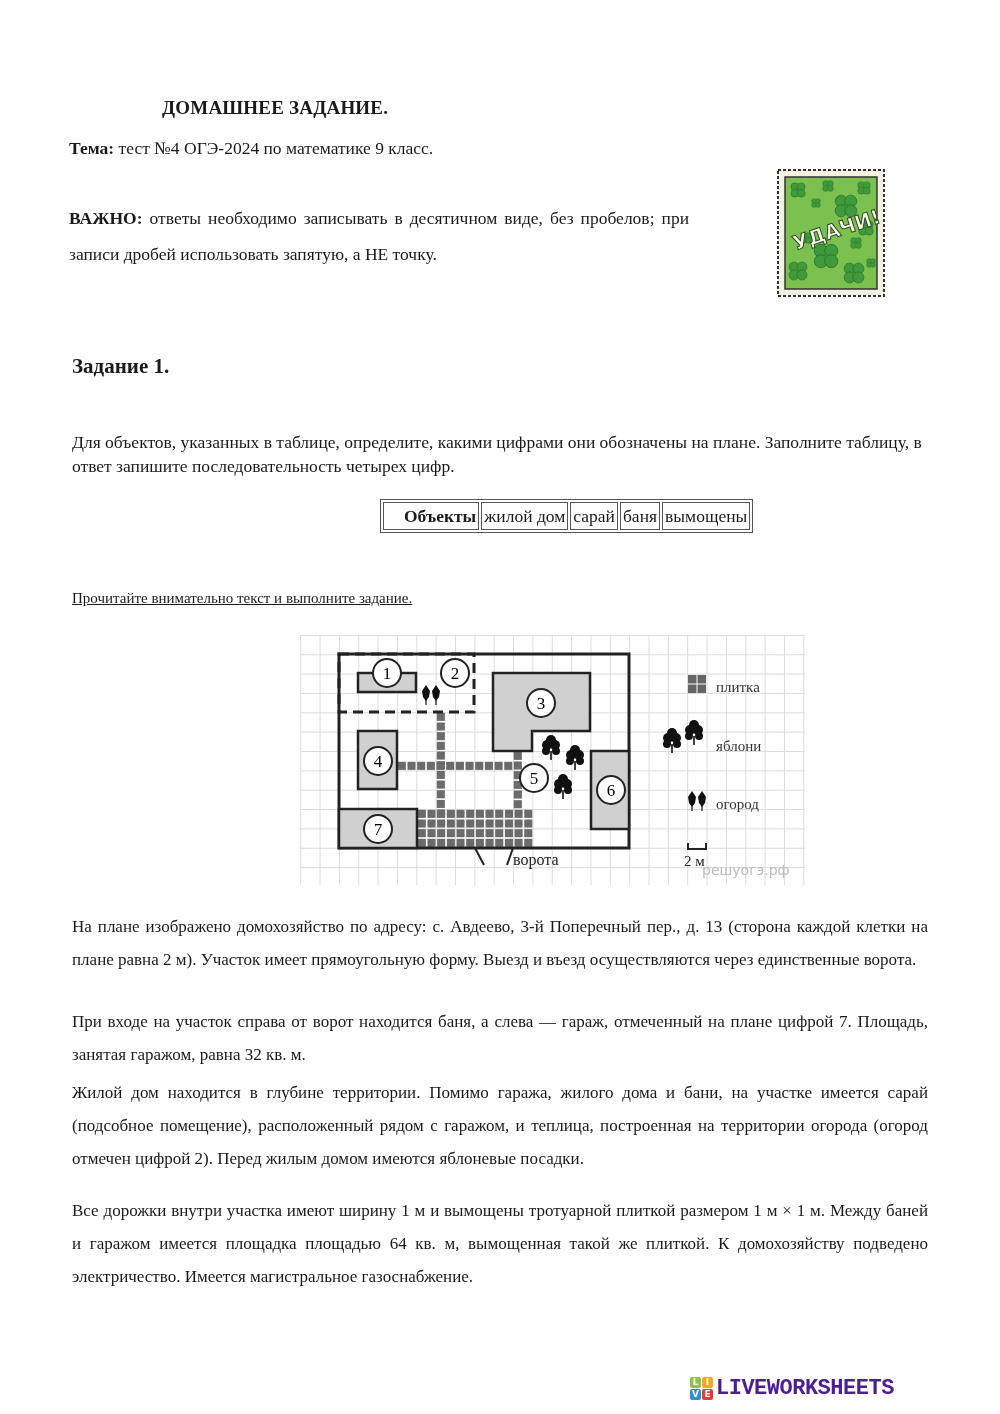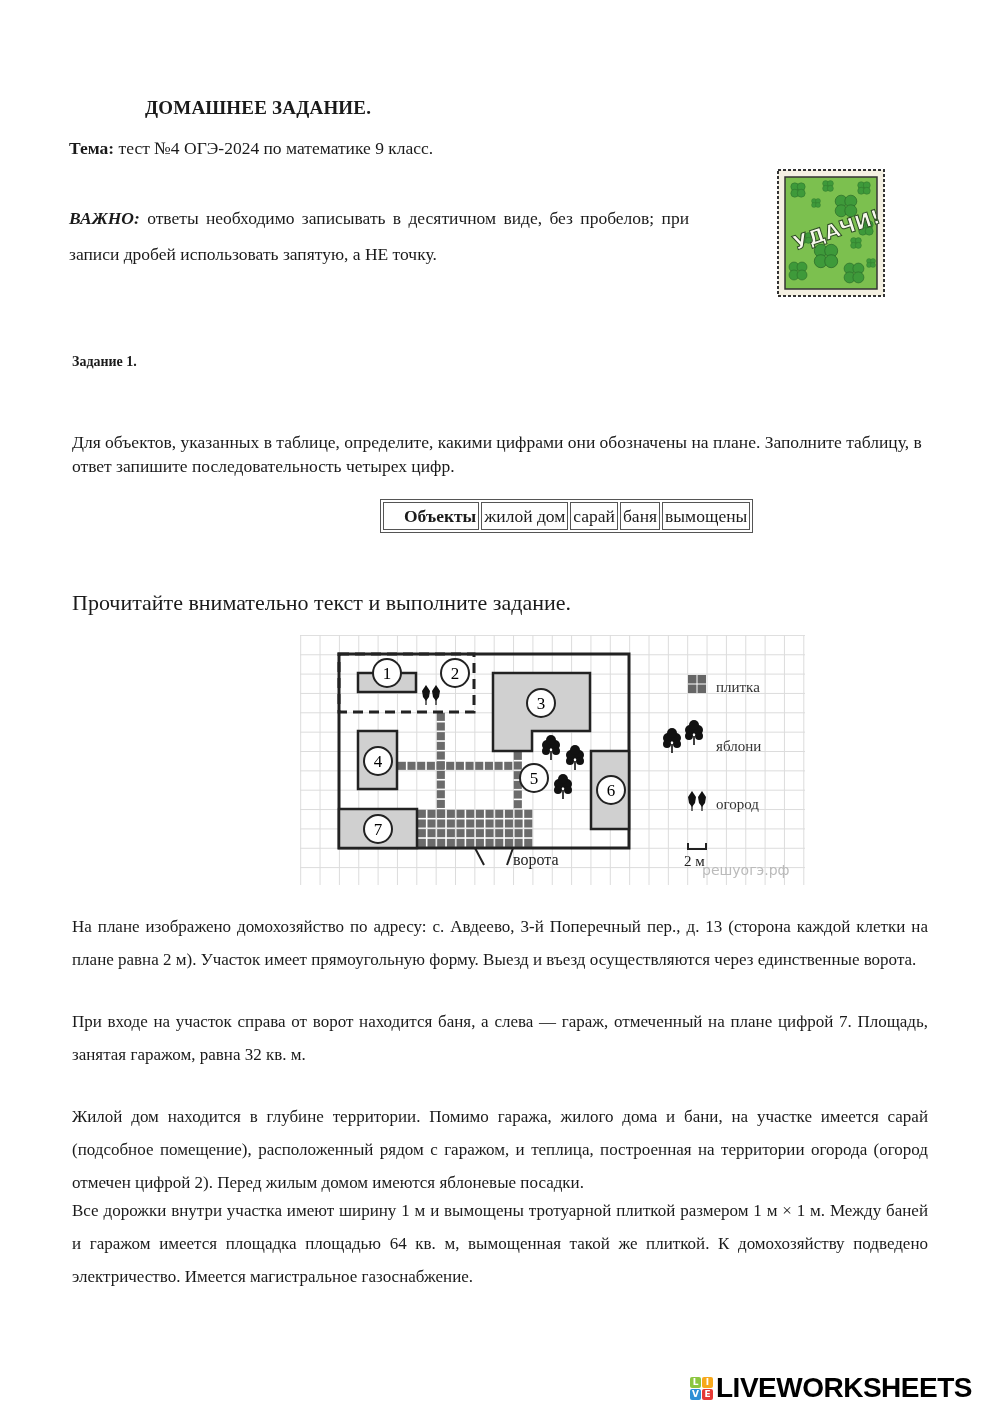--- a/index.html
+++ b/index.html
@@ -1,40 +1,40 @@
 <!DOCTYPE html>
 <html><head>
 <meta charset="utf-8">
 <style>
   html, body { margin: 0; padding: 0; background: #ffffff; }
   body { width: 1000px; height: 1414px; position: relative; overflow: hidden;
          font-family: "Liberation Serif", "DejaVu Serif", serif; color: #1a1a1a; }
   .abs { position: absolute; }
-  .title { left: 145px; top: 97px; font-size: 19px; font-weight: bold; letter-spacing: 0.2px; }
+  .title { left: 162px; top: 97px; font-size: 19px; font-weight: bold; letter-spacing: 0.2px; }
   .topic { left: 69px; top: 138px; font-size: 17.5px; }
   .topic .lbl { font-weight: bold; }
   .topic .colon { font-weight: bold; }
   .important { left: 69px; top: 200px; width: 620px; font-size: 17.5px; line-height: 36px; text-align: justify; text-align-last: left; }
-  .important .lbl { font-weight: bold; font-style: italic; }
+  .important .lbl { font-weight: bold; }
   .stamp { left: 776px; top: 168px; width: 110px; height: 130px; }
-  .task-title { left: 72px; top: 354px; font-size: 14px; font-weight: bold; }
+  .task-title { left: 72px; top: 354px; font-size: 21px; font-weight: bold; }
   .task-text { left: 72px; top: 382px; width: 860px; font-size: 17.5px; line-height: 24px; margin-top: 48px; }
   table.answer { position: absolute; left: 380px; top: 499px; border: 1px solid #555; border-spacing: 2px; font-size: 17.5px; }
   table.answer td { border: 1px solid #555; padding: 0 2px; height: 26px; }
   table.answer td.hdr { font-weight: bold; padding-left: 20px; }
   table.answer td.in { padding: 0; }
   table.answer input { border: none; width: 100%; height: 26px; box-sizing: border-box; font-size: 16px; background: transparent; outline: none; }
-  .read-note { left: 72px; top: 590px; font-size: 22px; }
+  .read-note { left: 72px; top: 590px; font-size: 15px; text-decoration: underline; }
   .plan { left: 300px; top: 635px; width: 505px; height: 250px; }
   .para { left: 72px; width: 856px; font-size: 17px; line-height: 33px; text-align: justify; }
   .para.last-left { text-align-last: left; }
   .logo { left: 690px; top: 1372px; height: 32px; display: flex; align-items: center; }
   .logo-icon { display: grid; grid-template-columns: 11px 11px; grid-template-rows: 11px 11px; gap: 1px; margin-right: 3px; }
   .logo-icon span { font-family: "DejaVu Sans", sans-serif; font-size: 9px; font-weight: bold; color: #fff; display: flex; align-items: center; justify-content: center; border-radius: 2px; }
-  .logo-text { font-family: Liberation Sans, sans-serif; font-weight: bold; font-size: 28px; color: #000000; letter-spacing: -0.5px; }
+  .logo-text { font-family: Liberation Mono, monospace; font-weight: bold; font-size: 22px; color: #4c1d95; letter-spacing: -0.5px; }
 </style>
 </head>
 <body>
 
 <div class="abs title">ДОМАШНЕЕ ЗАДАНИЕ.</div>
 
 <div class="abs topic">
   <span class="lbl">Тема</span><span class="colon">:</span><span> тест №4 ОГЭ-2024 по математике 9 класс.</span>
 </div>
 
@@ -331,21 +331,21 @@
     <text x="416" y="116" font-size="15" fill="#333">яблони</text>
     <text x="416" y="174" font-size="15" fill="#333">огород</text>
     <path d="M388 208 L388 214 L406 214 L406 208" fill="none" stroke="#222" stroke-width="2"></path>
     <text x="384" y="231" font-size="15" fill="#222">2 м</text>
     <text x="402" y="240" font-size="14" fill="#bbb" font-family="DejaVu Sans, sans-serif">решуогэ.рф</text>
   </g>
 </svg>
 
 <div class="abs para last-left" style="top:910px">На плане изображено домохозяйство по адресу: с. Авдеево, 3-й Поперечный пер., д. 13 (сторона каждой клетки на плане равна 2 м). Участок имеет прямоугольную форму. Выезд и въезд осуществляются через единственные ворота.</div>
 <div class="abs para last-left" style="top:1005px">При входе на участок справа от ворот находится баня, а слева — гараж, отмеченный на плане цифрой 7. Площадь, занятая гаражом, равна 32 кв. м.</div>
-<div class="abs para last-left" style="top:1100px">Жилой дом находится в глубине территории. Помимо гаража, жилого дома и бани, на участке имеется сарай (подсобное помещение), расположенный рядом с гаражом, и теплица, построенная на территории огорода (огород отмечен цифрой 2). Перед жилым домом имеются яблоневые посадки.</div>
+<div class="abs para last-left" style="top:1076px">Жилой дом находится в глубине территории. Помимо гаража, жилого дома и бани, на участке имеется сарай (подсобное помещение), расположенный рядом с гаражом, и теплица, построенная на территории огорода (огород отмечен цифрой 2). Перед жилым домом имеются яблоневые посадки.</div>
 <div class="abs para last-left" style="top:1194px">Все дорожки внутри участка имеют ширину 1 м и вымощены тротуарной плиткой размером 1 м × 1 м. Между баней и гаражом имеется площадка площадью 64 кв. м, вымощенная такой же плиткой. К домохозяйству подведено электричество. Имеется магистральное газоснабжение.</div>
 
 <div class="abs logo">
   <div class="logo-icon" id="logo-icon">
       <span style="background: rgb(140, 198, 63);">L</span>
       <span style="background: rgb(247, 168, 27);">I</span>
       <span style="background: rgb(46, 143, 214);">V</span>
       <span style="background: rgb(229, 57, 53);">E</span>
     </div>
   <span class="logo-text">LIVEWORKSHEETS</span>

